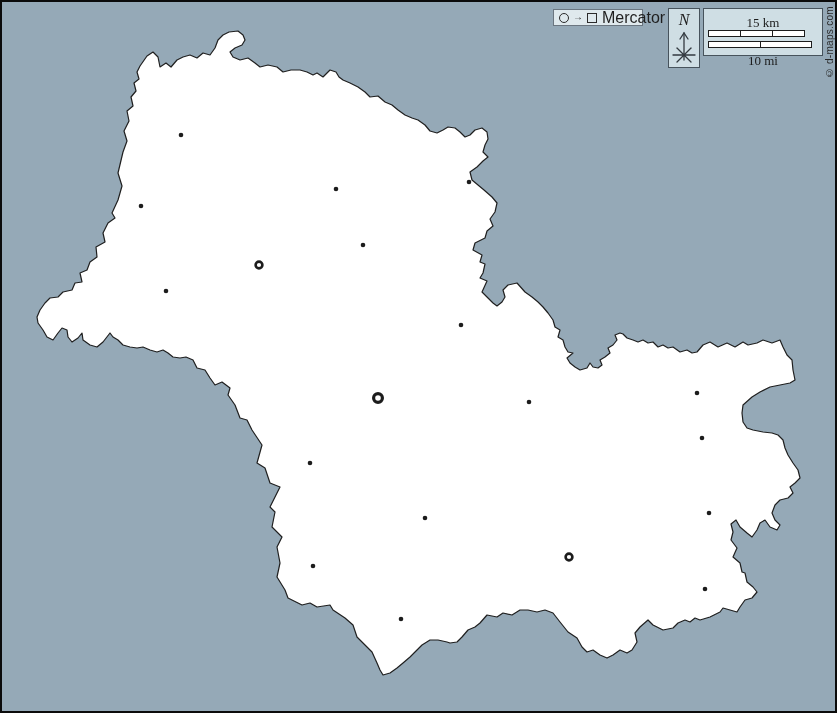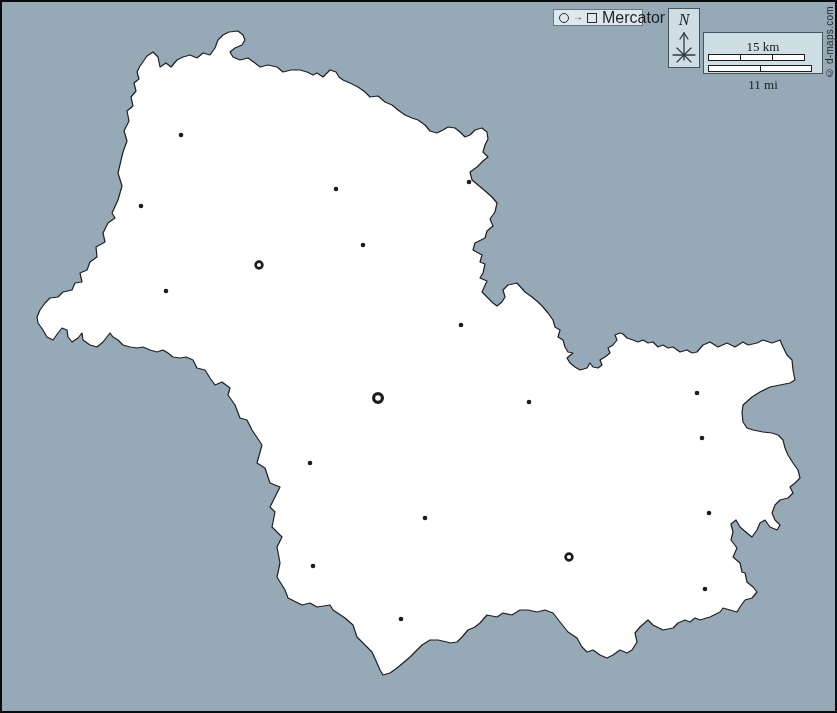--- a/index.html
+++ b/index.html
@@ -25,22 +25,22 @@
   .compass-box{
     position:absolute;left:668px;top:8px;width:32px;height:60px;z-index:10;
     background:var(--panel,#cfdee4);border:1px solid #47535c;box-sizing:border-box;
     display:flex;flex-direction:column;align-items:center;
   }
   .compass-n{font-family:"Liberation Serif",serif;font-style:italic;font-size:16px;color:#222;line-height:1;margin-top:3px;}
   .compass-icon{margin-top:1px;}
 
   
   .scale-box{
-    position:absolute;left:703px;top:8px;width:120px;height:42px;z-index:10;
-    background:var(--panel,#cfdee4);border:1px solid #47535c;box-sizing:border-box;margin-top:24px;
+    position:absolute;left:703px;top:8px;width:120px;height:48px;z-index:10;
+    background:var(--panel,#cfdee4);border:1px solid #47535c;box-sizing:border-box;
   }
   .scale-km-label,.scale-mi-label{
     position:absolute;left:0;width:100%;text-align:center;
     font-family:"Liberation Serif",serif;font-size:13px;color:#1c1c1c;line-height:1;
   }
   .scale-km-label{top:7px;}
   .scale-mi-label{top:45px;}
   .scale-bar{position:absolute;background:#ffffff;border:1px solid #1c1c1c;height:5px;}
   .bar-km{left:4px;top:21px;width:95px;}
   .bar-mi{left:4px;top:32px;width:102px;}
@@ -106,19 +106,19 @@
 
   <div class="scale-box">
     <div class="scale-km-label">15 km</div>
     <div class="scale-bar bar-km">
       <div class="scale-tick t1"></div>
       <div class="scale-tick t2"></div>
     </div>
     <div class="scale-bar bar-mi">
       <div class="scale-tick t1"></div>
     </div>
-    <div class="scale-mi-label">11 mi</div>
+    <div class="scale-mi-label">10 mi</div>
   </div>
 
   <div class="copyright">© d-maps.com</div>
 
   <div class="frame-border"></div>
 </div>
 
 </body></html>

